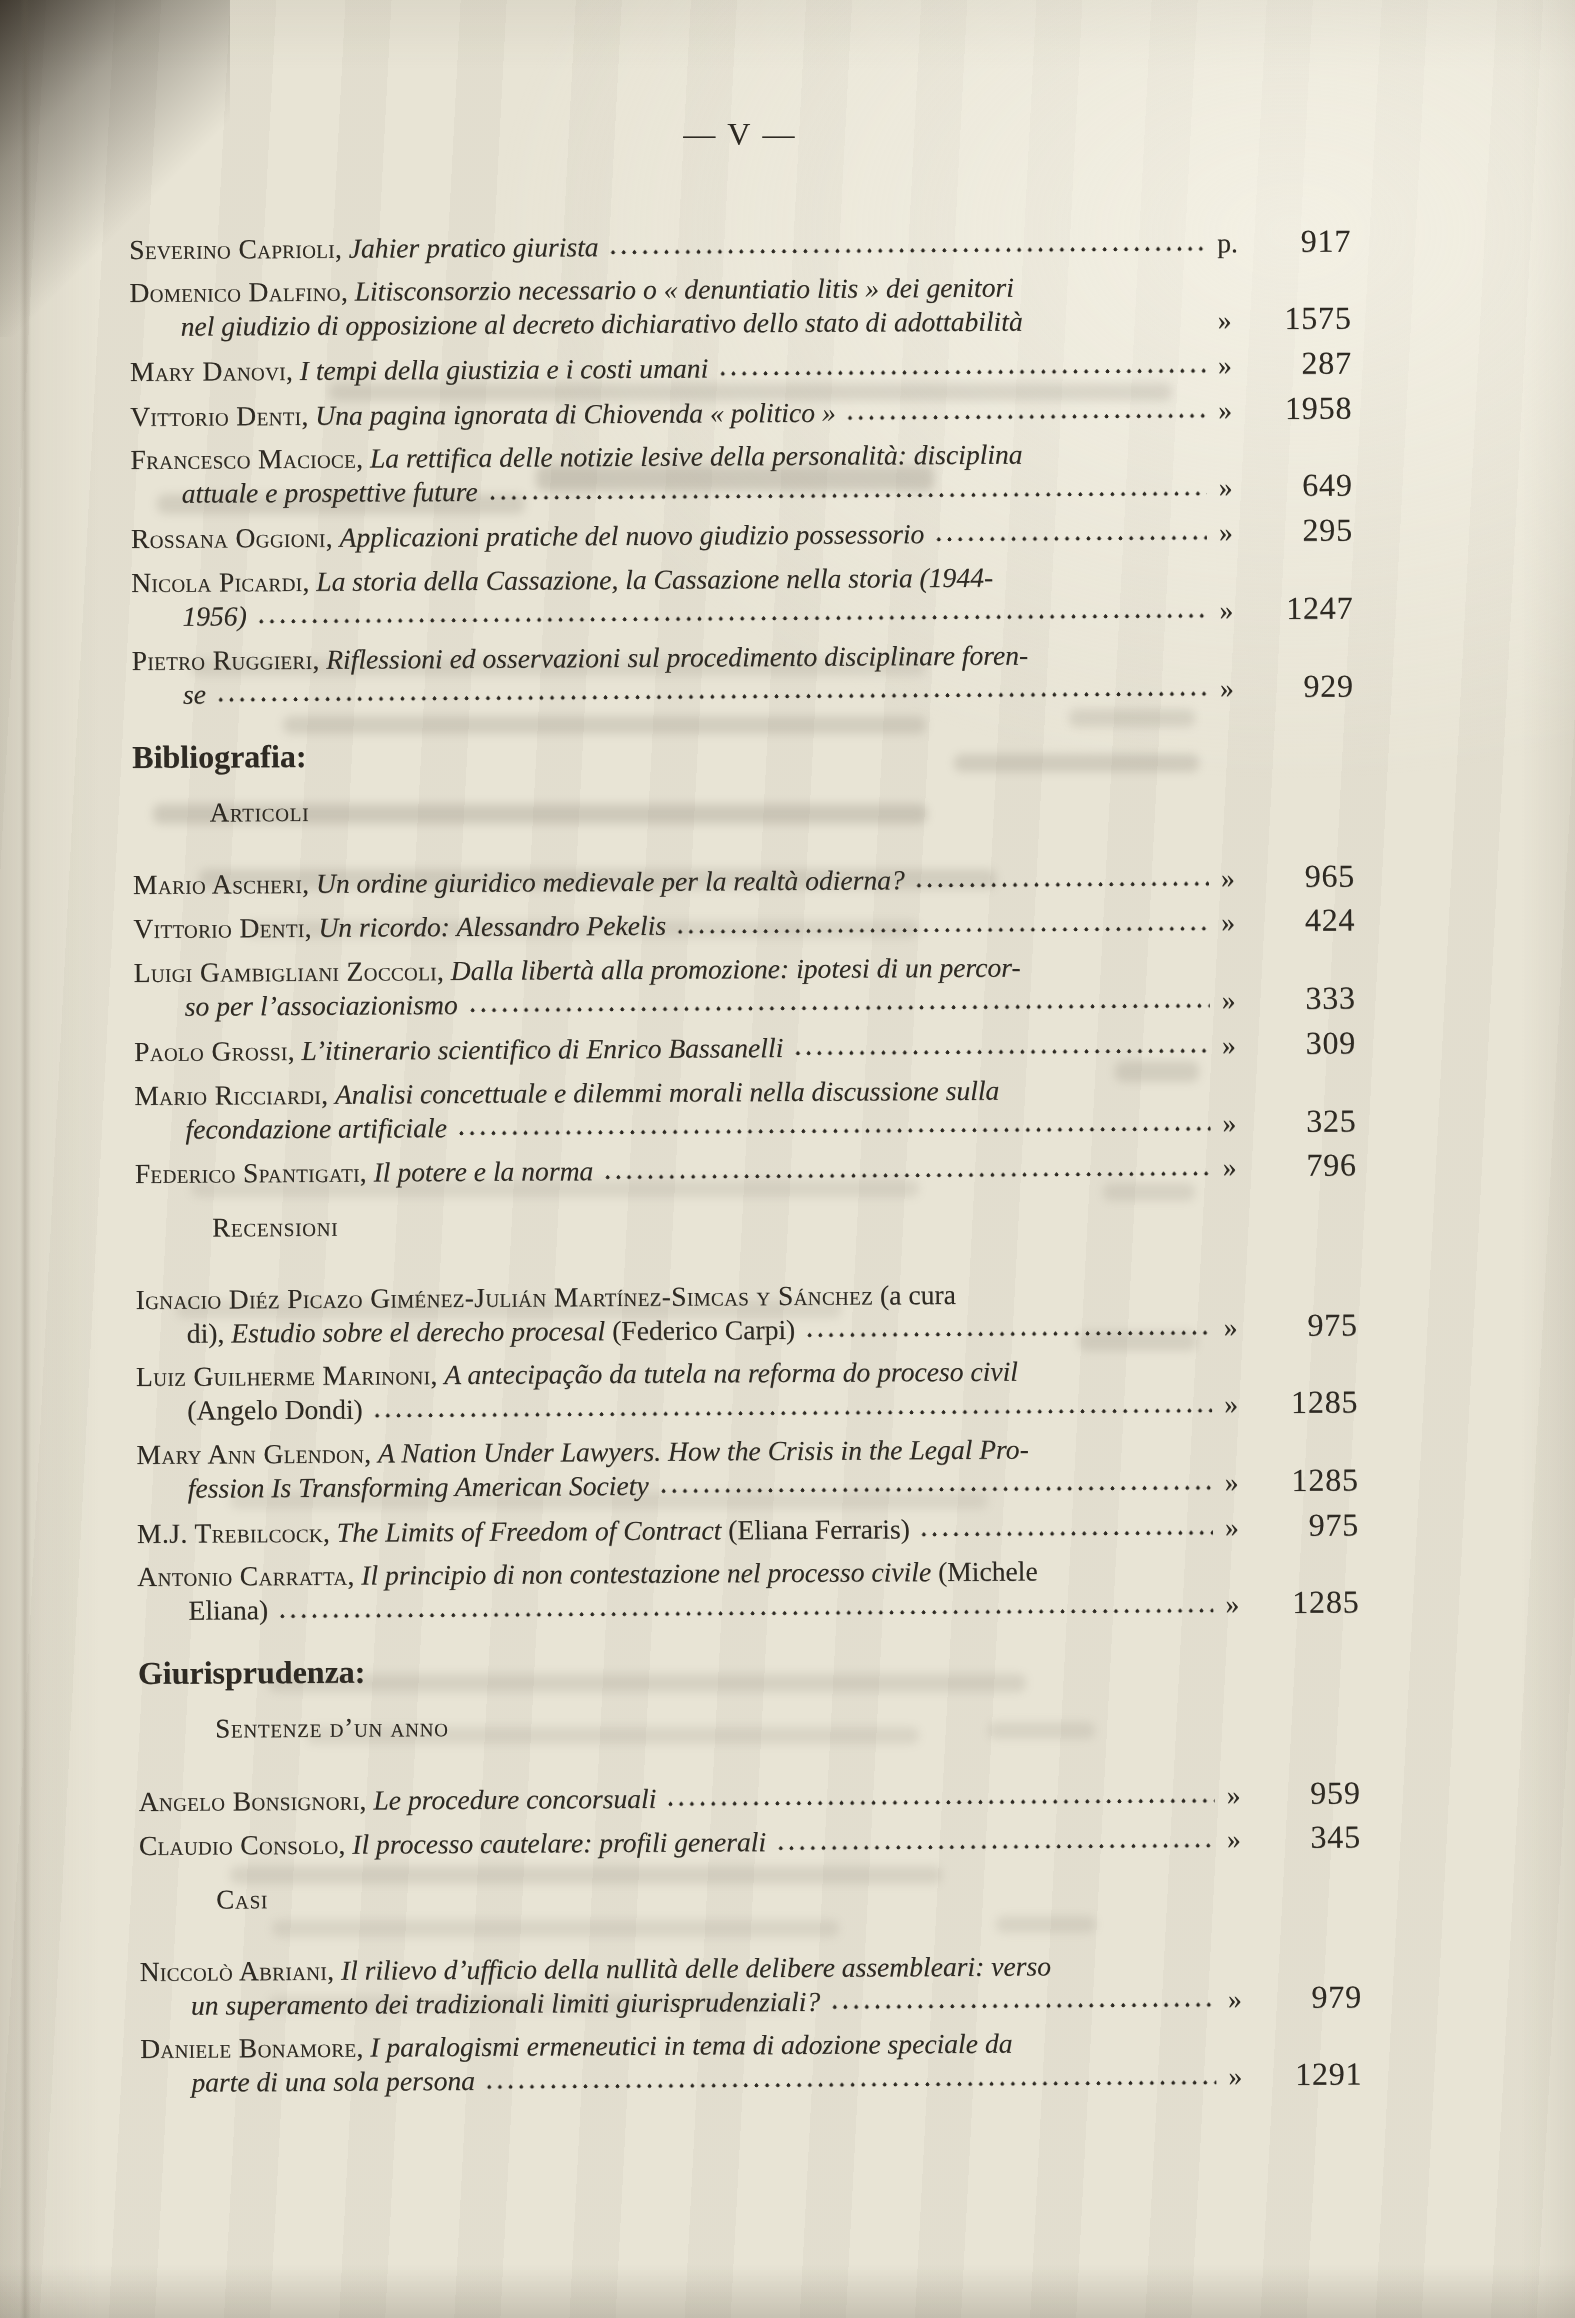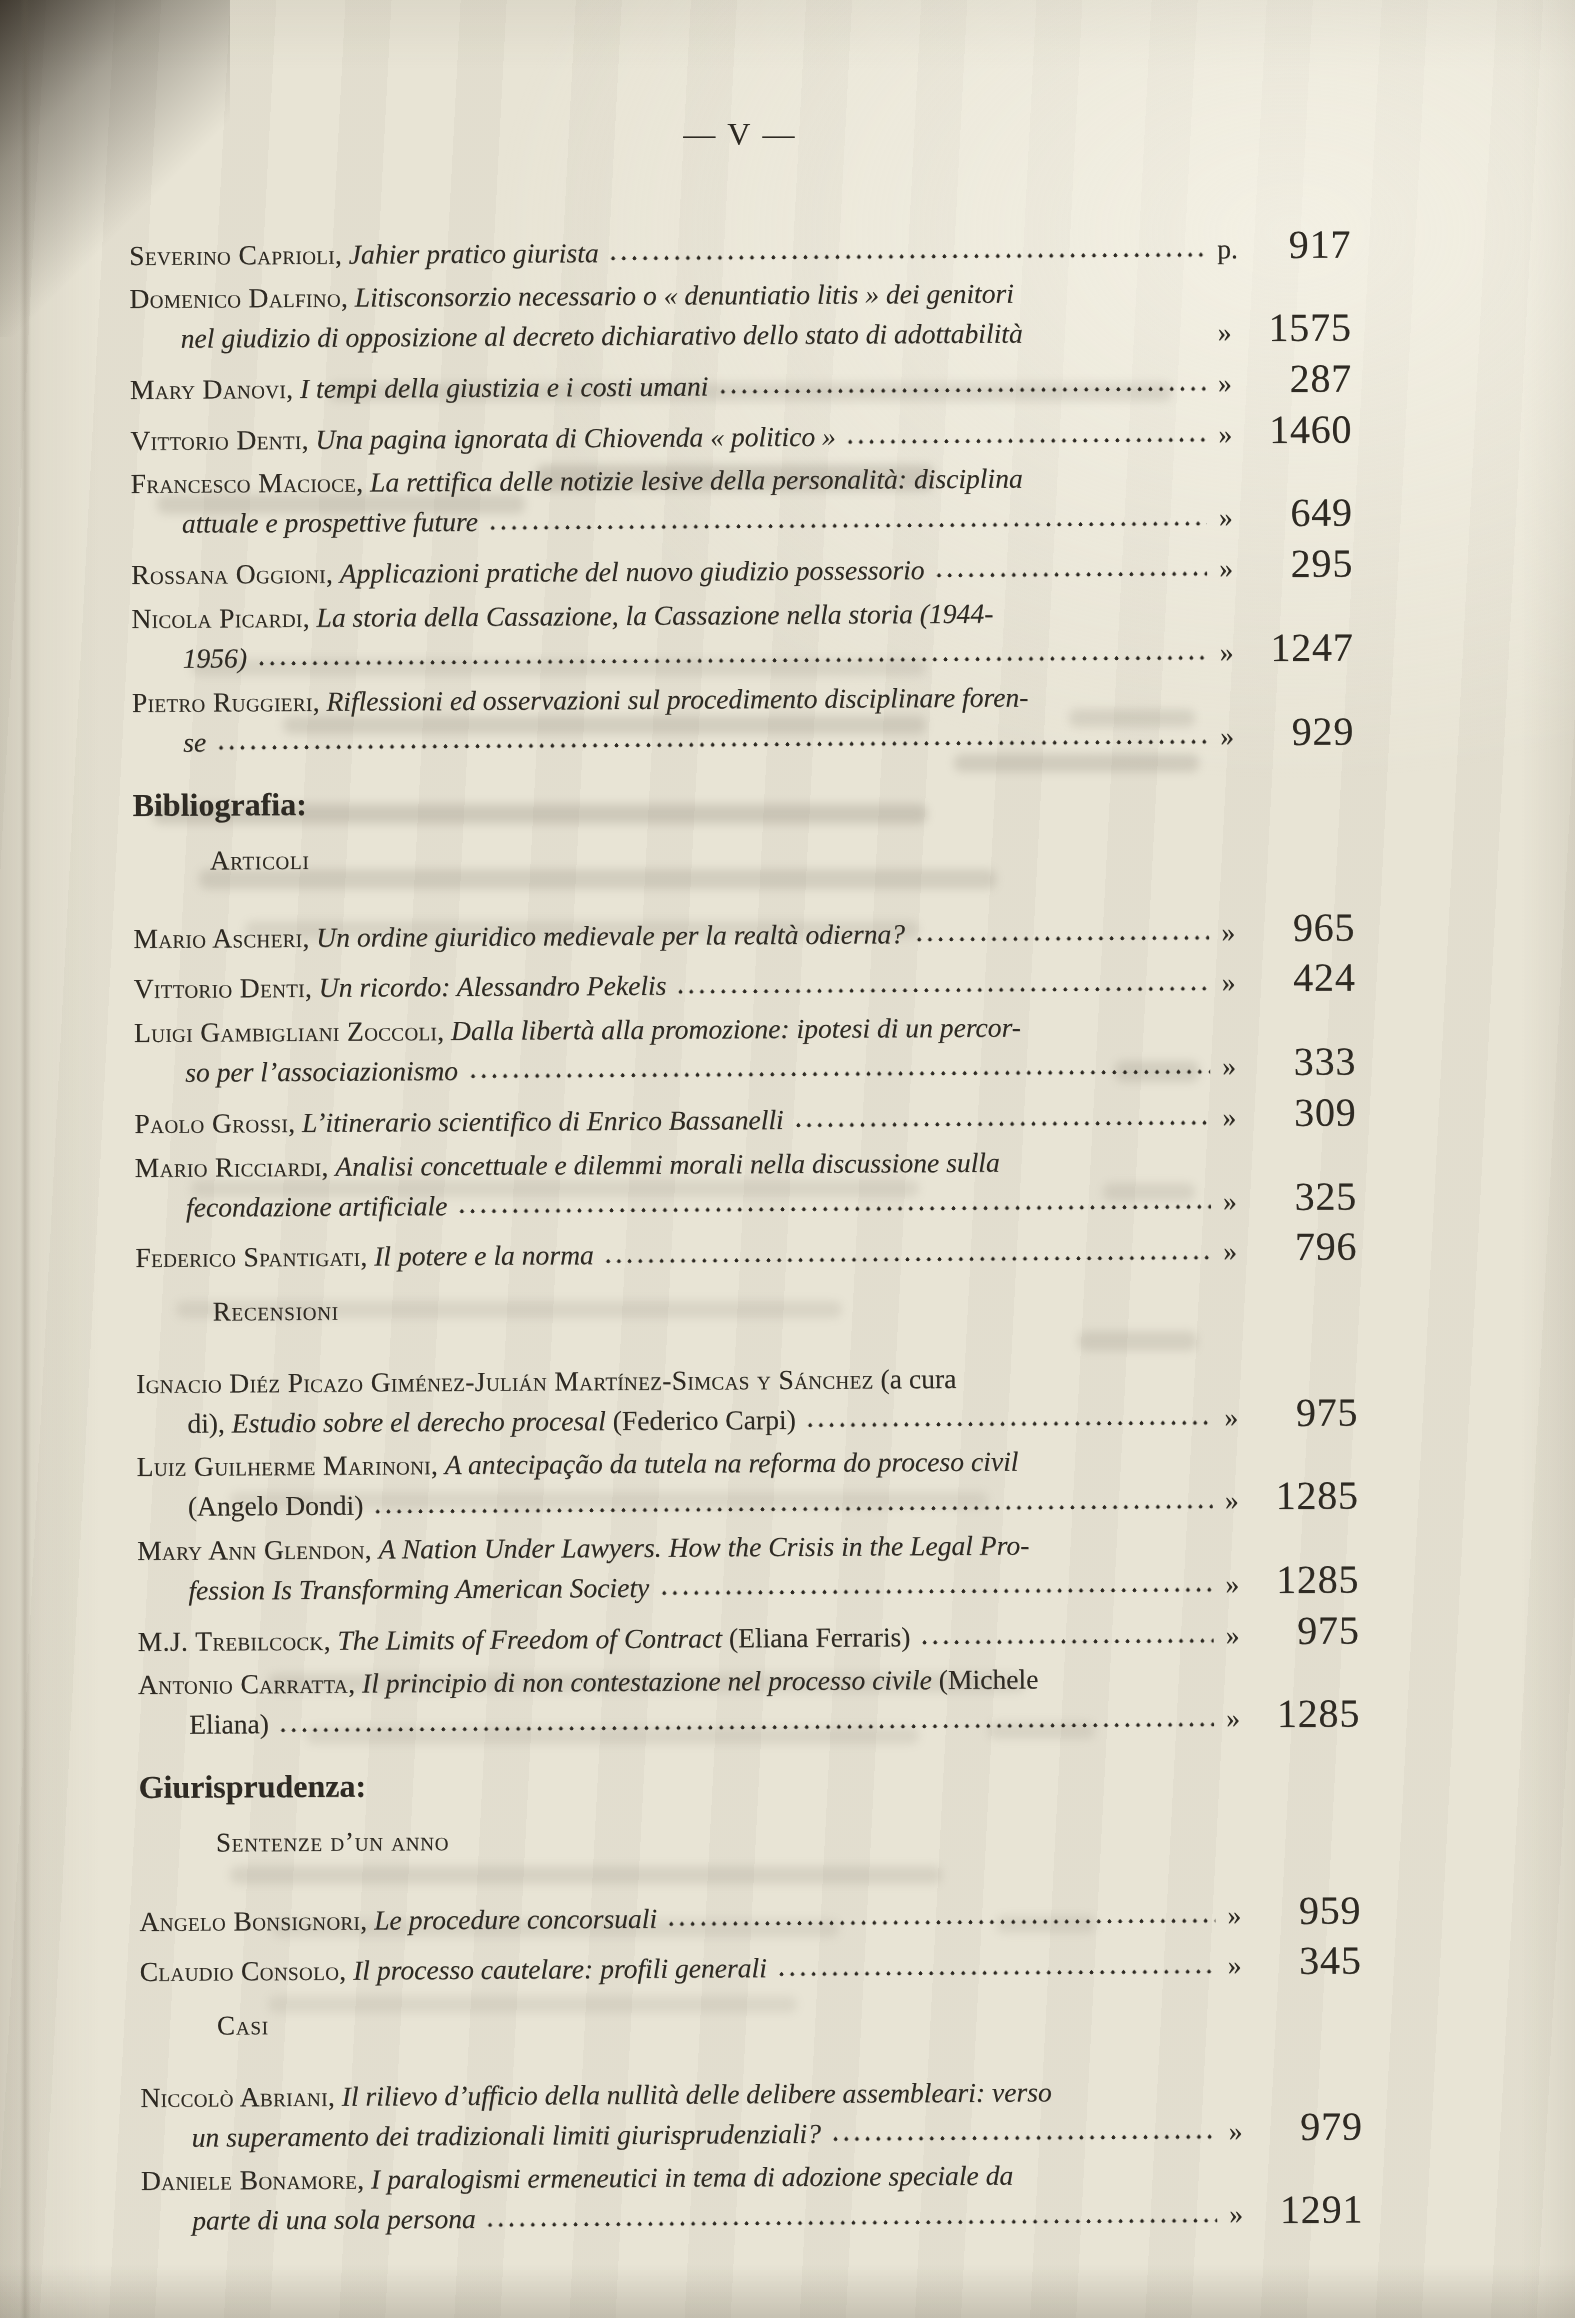--- a/index.html
+++ b/index.html
@@ -64,21 +64,21 @@
     flex: 1 1 auto; height: 7.7px; margin: 0 12.3px 0 7.7px;
     background-image: radial-gradient(circle at 50% 55%, #2e2a23 1.8px, rgba(0,0,0,0) 2.1px);
     background-size: 10.7px 7.7px; background-repeat: repeat-x; background-position: 1.5px 0;
   }
   .spacer { flex: 1 1 auto; }
   .ref {
     flex: 0 0 auto; width: 134px;
     display: flex; justify-content: space-between; align-items: baseline;
   }
   .ref .marker { font-size: 27.6px; line-height: 1; }
-  .ref .num { font-size: 40px; line-height: 1; letter-spacing: 0.8px; }
+  .ref .num { font-size: 32px; line-height: 1; letter-spacing: 0.8px; }
 </style>
 </head>
 <body>
 
 <div class="corner-shadow"></div>
 <div class="left-fold"></div>
 <div id="ghost-layer">
     <div class="ghost" style="left: 329px; top: 383px; width: 843px; height: 18.4px; opacity: 0.18;"></div>
     <div class="ghost" style="left: 536px; top: 465px; width: 398px; height: 26px; opacity: 0.26;"></div>
     <div class="ghost" style="left: 157px; top: 494px; width: 368px; height: 20px; opacity: 0.2;"></div>
@@ -139,21 +139,21 @@
           <span class="num">287</span>
         </span>
       </div>
     </div>
     <div class="entry">
       <div class="line">
         <span class="txt"><span class="sc">Vittorio Denti</span><span class="rm">, </span><span class="it">Una pagina ignorata di Chiovenda « politico »</span></span>
         <span class="leader"></span>
         <span class="ref">
           <span class="marker">»</span>
-          <span class="num">1460</span>
+          <span class="num">1958</span>
         </span>
       </div>
     </div>
     <div class="entry">
       <div class="line">
         <span class="txt"><span class="sc">Francesco Macioce</span><span class="rm">, </span><span class="it">La rettifica delle notizie lesive della personalità: disciplina</span></span>
       </div>
       <div class="line cont">
         <span class="txt"><span class="it">attuale e prospettive future</span></span>
         <span class="leader"></span>

